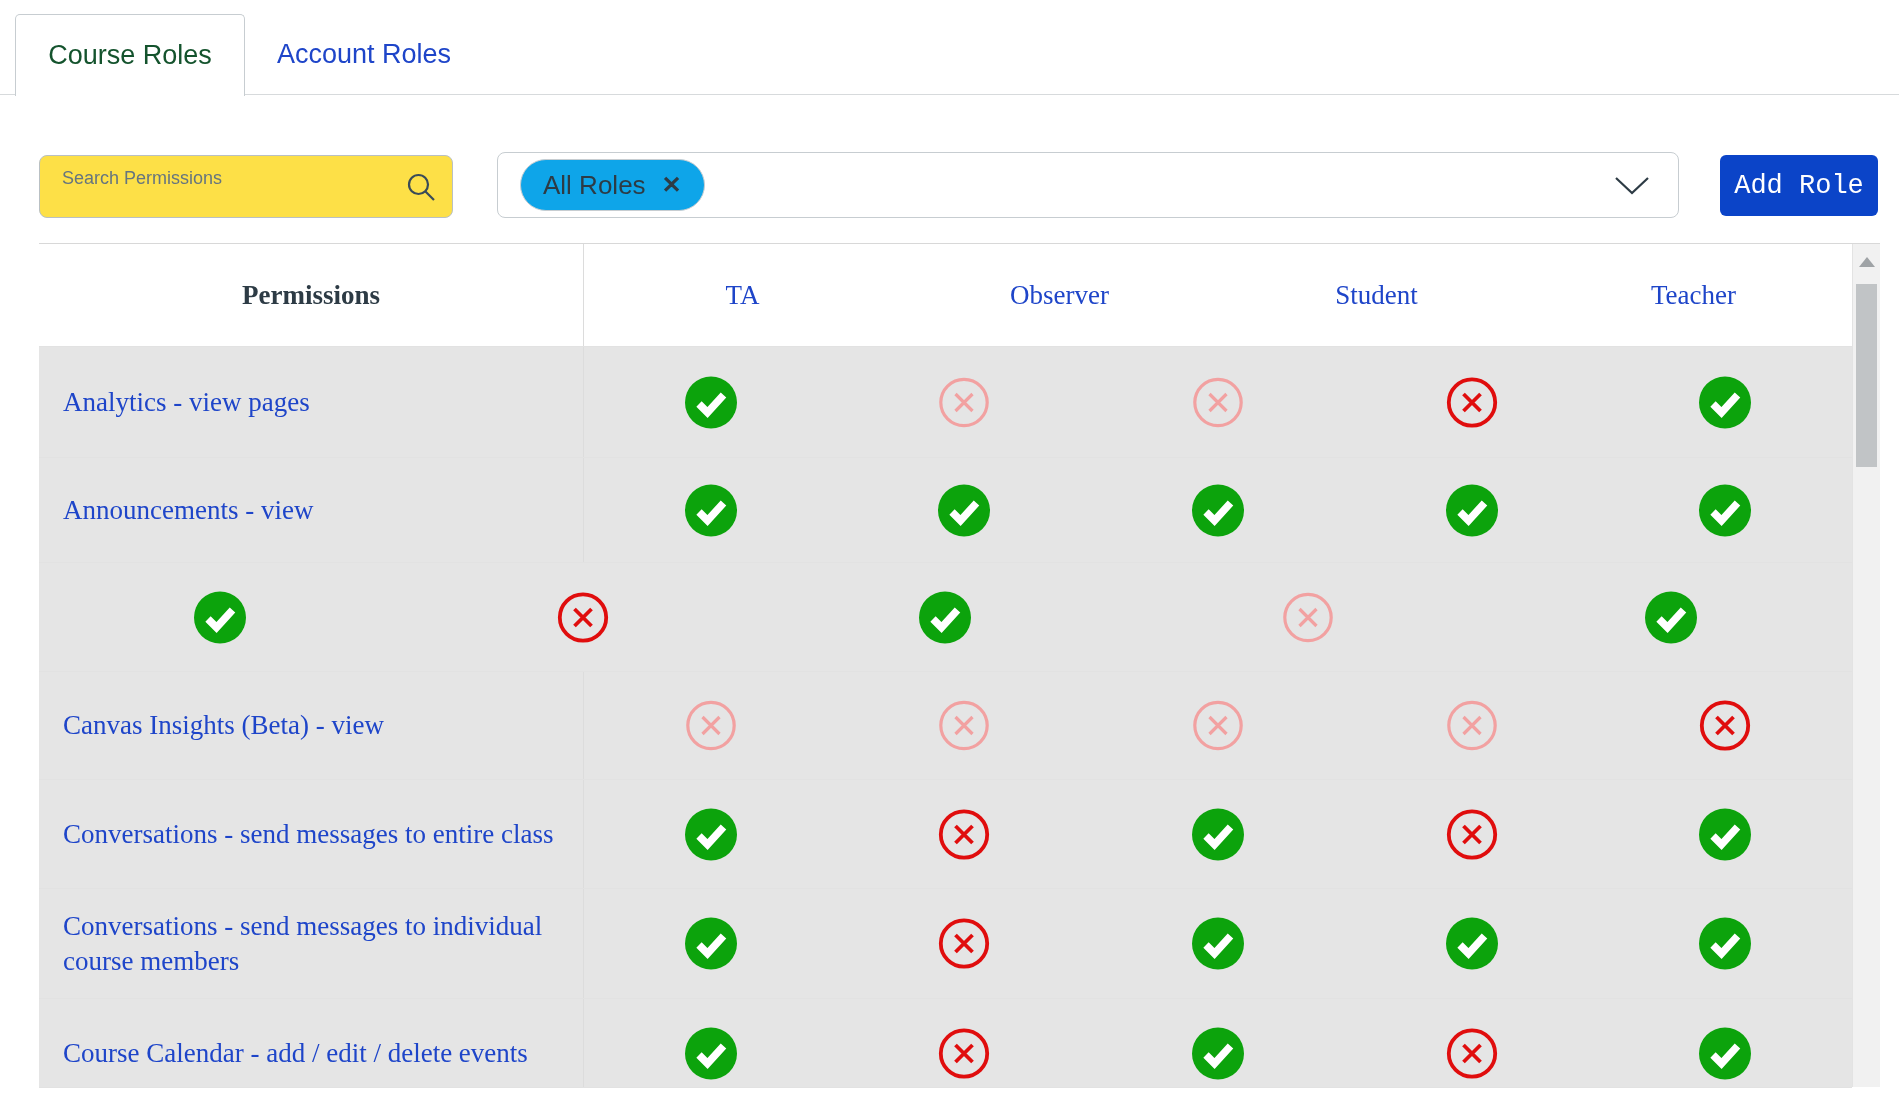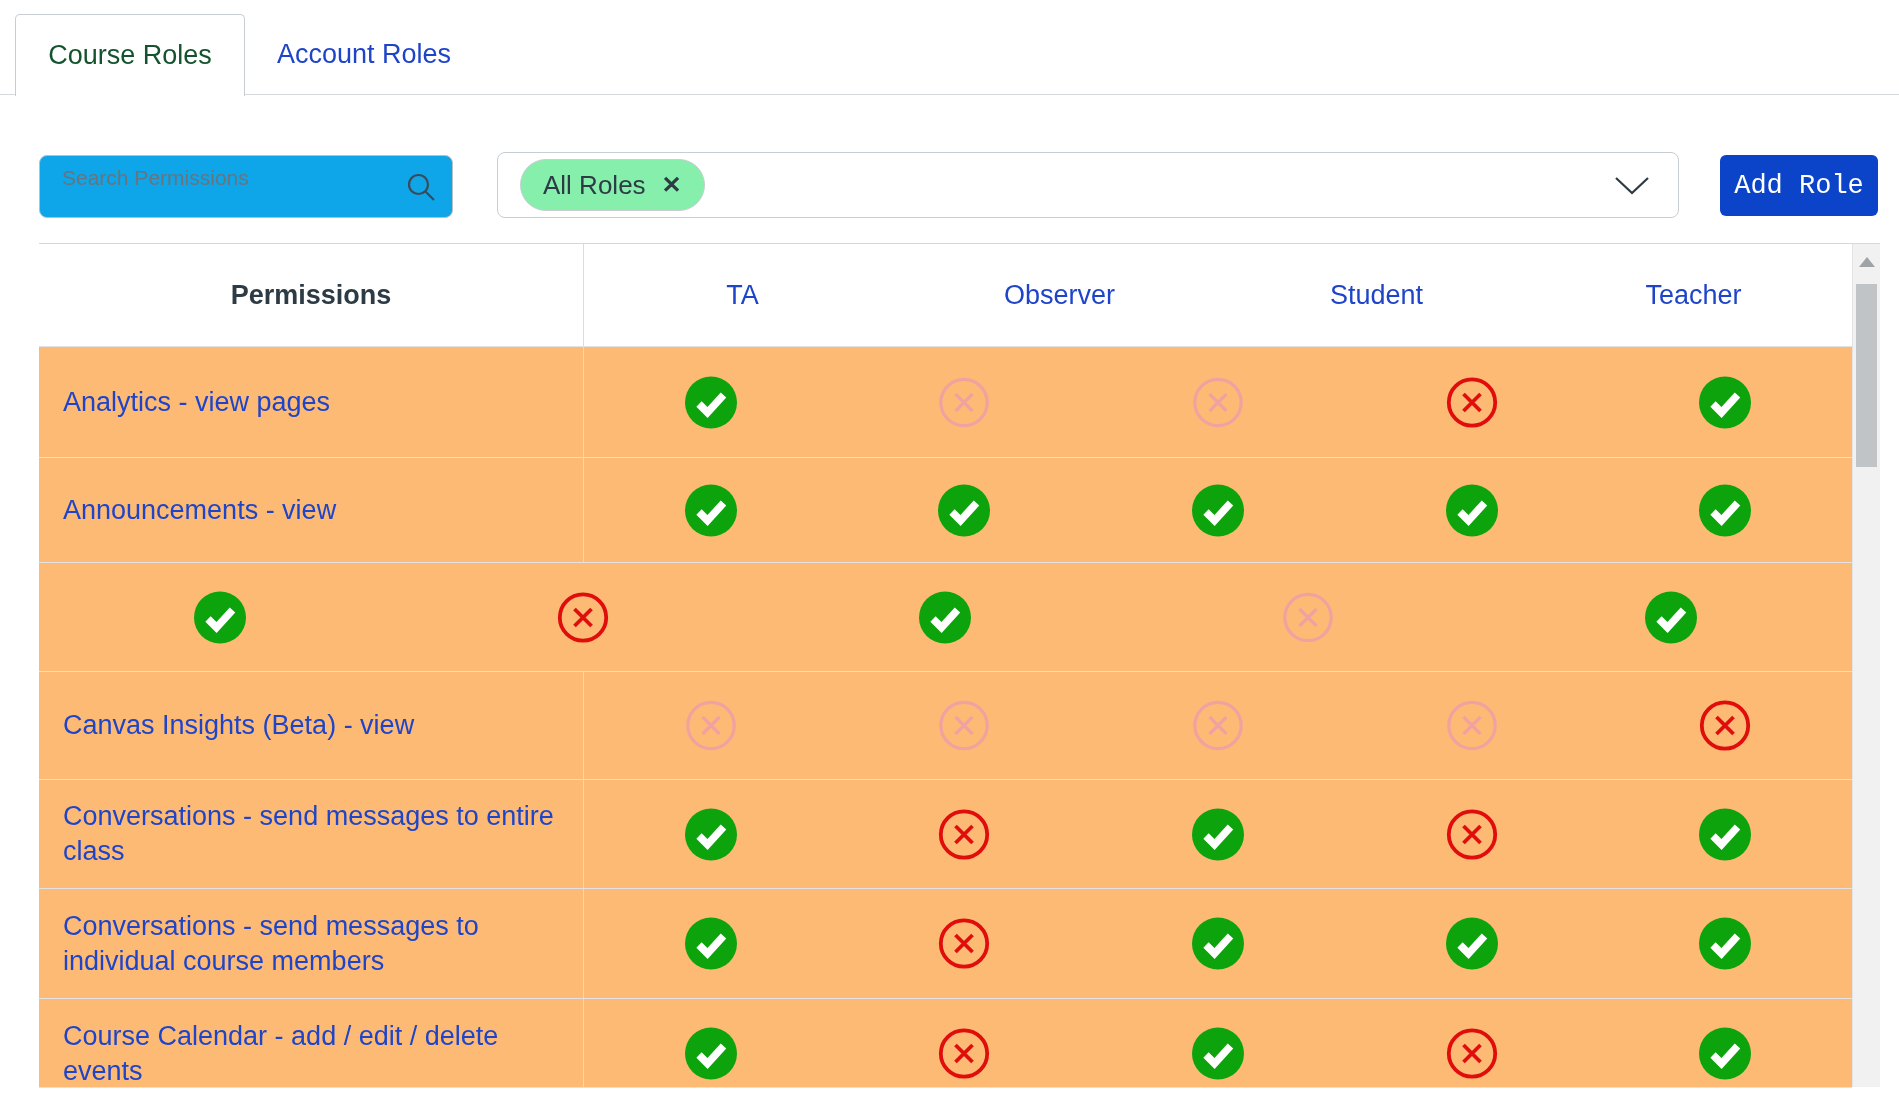--- a/index.html
+++ b/index.html
@@ -16,46 +16,46 @@
     display:flex;align-items:center;justify-content:center;font-size:27px;color:#14532d;cursor:default;
   }
   .tab-link{
     position:absolute;left:260px;top:14px;height:80px;padding:0 17px;z-index:2;
     display:flex;align-items:center;font-size:27px;color:#1E45C9;cursor:pointer;
   }
   
   .search-wrap{position:absolute;left:39px;top:155px;width:414px;height:63px;}
   .search-input{
     width:100%;height:100%;box-sizing:border-box;border:1px solid #B9C0C4;border-radius:8px;
-    font-family:"Liberation Sans",sans-serif;font-size:21px;color:#2D3B45;padding:0 64px 17px 22px;outline:none;background:#0ea5e9;
+    font-family:"Liberation Sans",sans-serif;font-size:18px;color:#2D3B45;padding:0 64px 17px 22px;outline:none;background:#fde047;
   }
   .search-input::placeholder{color:#66757F;opacity:1;}
   .search-icon{position:absolute;right:16px;top:16px;width:32px;height:32px;}
   .combobox{
     position:absolute;left:497px;top:152px;width:1182px;height:66px;box-sizing:border-box;
     border:1px solid #C7CDD1;border-radius:8px;background:#fff;display:flex;align-items:center;padding-left:22px;cursor:pointer;
   }
   .tag-pill{
     display:flex;align-items:center;gap:16px;height:52px;padding:0 22px;box-sizing:border-box;
-    border:1px solid #C7CDD1;border-radius:26px;background:#86efac;font-size:26px;color:#2D3B45;cursor:pointer;
+    border:1px solid #C7CDD1;border-radius:26px;background:#0ea5e9;font-size:26px;color:#2D3B45;cursor:pointer;
   }
   .tag-x{font-weight:bold;font-size:24px;color:#2D3B45;line-height:1;}
   .chevron{position:absolute;right:28px;top:23px;width:36px;height:20px;}
   .add-role-btn{
     position:absolute;left:1720px;top:155px;width:158px;height:61px;background:#0B44C8;border:none;border-radius:6px;
     color:#fff;font-family:Liberation Mono, monospace;font-size:27px;display:flex;align-items:center;justify-content:center;cursor:pointer;
   }
   
-  .perm-table{position:absolute;left:39px;top:243px;width:1841px;height:843px;border-top:1px solid #D8D8D8;box-sizing:content-box;}
+  .perm-table{position:absolute;left:39px;top:243px;width:1841px;height:843px;border-top:1px solid #D8D8D8;box-sizing:content-box;font-family:Liberation Serif, serif;}
   .thead{display:flex;width:1813px;height:102px;background:#fff;box-sizing:border-box;}
   .th-perm{width:545px;box-sizing:border-box;border-right:1px solid #DCDCDC;display:flex;align-items:center;justify-content:center;
     font-weight:bold;font-size:27px;color:#2D3B45;}
   .th-role{flex:1;display:flex;align-items:center;justify-content:center;font-size:27px;color:#1E45C9;cursor:pointer;}
   .tbody{width:1813px;height:741px;overflow:hidden;border-bottom:1px solid #E2E2E2;}
-  .trow{display:flex;border-top:1px solid #E2E2E2;background:#fdba74;box-sizing:border-box;}
+  .trow{display:flex;border-top:1px solid #E2E2E2;background:#e5e5e5;box-sizing:border-box;}
   .td-perm{width:545px;box-sizing:border-box;border-right:1px solid #DCDCDC;display:flex;align-items:center;padding:0 28px 0 24px;}
   .perm-link{color:#1E45C9;font-size:27px;line-height:35px;cursor:pointer;}
   .td-status{flex:1;display:flex;align-items:center;justify-content:center;}
   .status-icon{width:52px;height:53px;cursor:pointer;}
   
   .vscrollbar{position:absolute;right:0;top:0;width:28px;height:843px;background:#F1F1F1;border-left:1px solid #E3E3E3;box-sizing:border-box;z-index:3;}
   .scroll-up{width:0;height:0;margin:13px auto 0 auto;border-left:8px solid transparent;border-right:8px solid transparent;border-bottom:10px solid #9FA3A6;cursor:pointer;}
   .scroll-thumb{position:absolute;left:3px;top:40px;width:21px;height:183px;background:#C1C4C6;cursor:pointer;}
 </style>
 </head>

